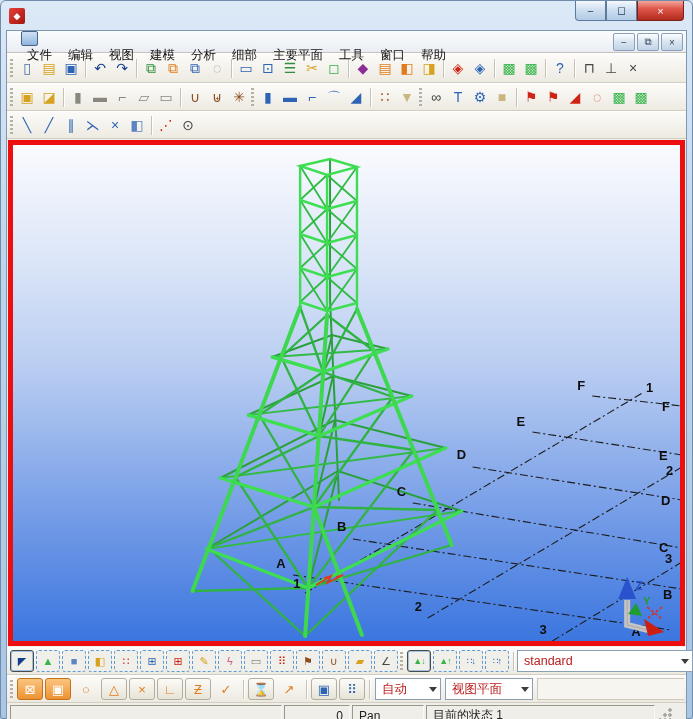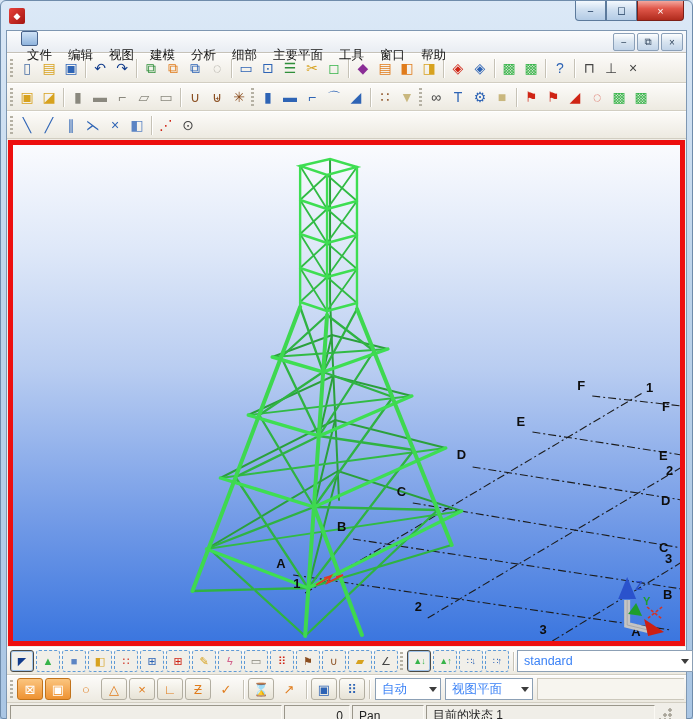--- a/index.html
+++ b/index.html
@@ -48,21 +48,21 @@
   .sel-btn{width:22px;height:20px;margin:0 1px;display:flex;align-items:center;justify-content:center;
     font-size:11px;border:1px dashed #5e9ad6;border-radius:3px;background:#f1efe9;flex:0 0 auto;}
   .sel-btn.active{border:1px solid #4a4a46;box-shadow:0 0 0 1px #9ec1e8 inset;}
   .sel-btn.sm,.snap-btn.sm,.tb-btn.sm{font-size:9px;letter-spacing:-1px;}
   .snap-btn{width:24px;height:20px;margin:0 1px;display:flex;align-items:center;justify-content:center;
     font-size:13px;border:1px solid #b2aea1;border-radius:3px;
     background:linear-gradient(180deg,#fcfbf7,#e7e3d6);flex:0 0 auto;}
   .snap-btn.pressed{background:linear-gradient(180deg,#fbc57f,#ee9232);border-color:#c1731c;}
   .snap-btn.flat{background:transparent;border-color:transparent;}
   .combo{height:20px;background:#fff;border:1px solid #8ca0b5;display:flex;align-items:center;
-    padding-left:6px;font-size:12.5px;color:#3b82f6;flex:0 0 auto;position:relative;}
+    padding-left:6px;font-size:12.5px;color:#b91c1c;flex:0 0 auto;position:relative;}
   .combo-arrow{margin-left:auto;width:15px;height:100%;display:flex;align-items:center;justify-content:center;}
   .combo-arrow::after{content:"";border:4px solid transparent;border-top:5px solid #3c3c3c;margin-top:4px;}
   .flat-strip{flex:1 1 auto;height:20px;background:#f7f5ef;border:1px solid #ccc8bc;border-right:none;margin-left:4px;}
   
   .viewport{height:496px;margin:1px;border:5px solid #ed0f0f;position:relative;
     background:linear-gradient(180deg,#fafbfe 0%,#dde7f8 22%,#b9cdf1 45%,#6d97e6 78%,#3b76df 100%);}
   .viewport svg{position:absolute;inset:0;width:100%;height:100%;}
   
   .statusbar{height:21px;display:flex;align-items:stretch;gap:2px;padding:2px 3px;background:#f0eee8;}
   .sb{border:1px solid;border-color:#9a968a #fbf9f4 #fbf9f4 #9a968a;background:#f0eee8;

